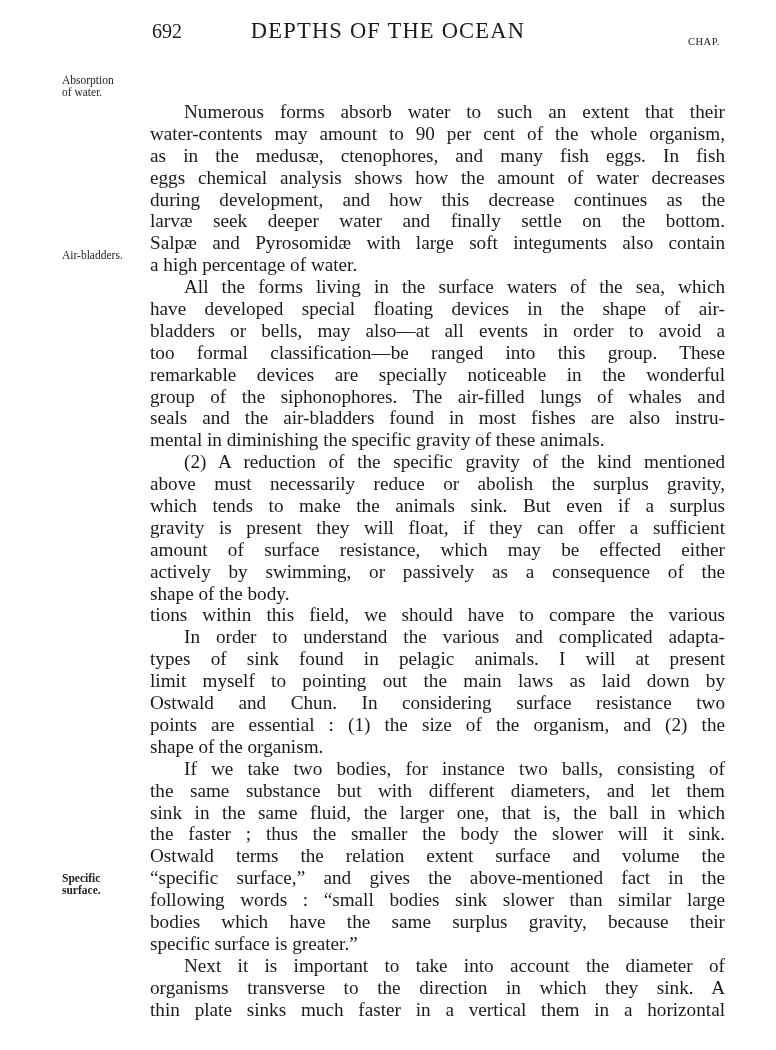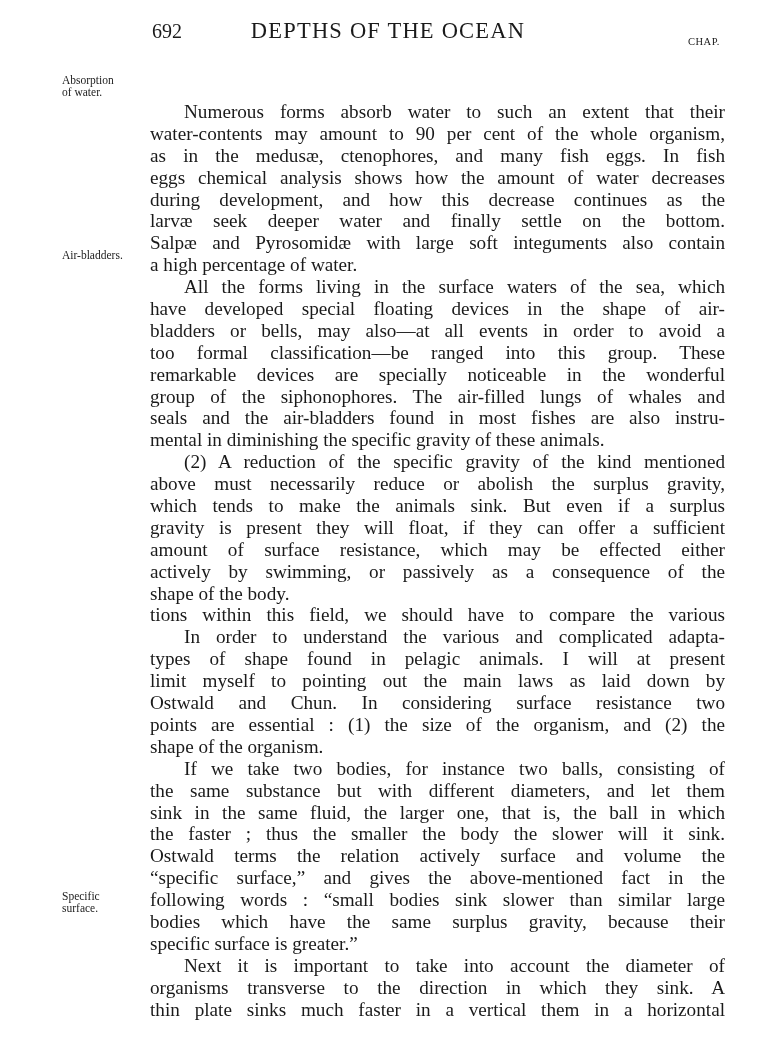--- a/index.html
+++ b/index.html
@@ -27,21 +27,21 @@
 </div>
 
 <div id="margins">
     <div class="margin-note" style="top: 74px;">
       <div>Absorption</div>
       <div>of water.</div>
     </div>
     <div class="margin-note" style="top: 249.2px;">
       <div>Air-bladders.</div>
     </div>
-    <div class="margin-note" style="top: 890px;">
+    <div class="margin-note" style="top: 872px; font-weight: bold;">
       <div>Specific</div>
       <div>surface.</div>
     </div>
   </div>
 <div class="body" id="body">
     <div>
       <div class="line indent">Numerous forms absorb water to such an extent that their</div>
       <div class="line">water-contents may amount to 90 per cent of the whole organism,</div>
       <div class="line">as in the medusæ, ctenophores, and many fish eggs.  In fish</div>
       <div class="line">eggs chemical analysis shows how the amount of water decreases</div>
@@ -65,32 +65,32 @@
       <div class="line">above must necessarily reduce or abolish the surplus gravity,</div>
       <div class="line">which tends to make the animals sink.  But even if a surplus</div>
       <div class="line">gravity is present they will float, if they can offer a sufficient</div>
       <div class="line">amount of surface resistance, which may be effected either</div>
       <div class="line">actively by swimming, or passively as a consequence of the</div>
       <div class="line last">shape of the body.</div>
     </div>
     <div>
       <div class="line">tions within this field, we should have to compare the various</div>
       <div class="line indent">In order to understand the various and complicated adapta-</div>
-      <div class="line">types of shape found in pelagic animals.  I will at present</div>
+      <div class="line">types of sink found in pelagic animals.  I will at present</div>
       <div class="line">limit myself to pointing out the main laws as laid down by</div>
       <div class="line">Ostwald and Chun.  In considering surface resistance two</div>
       <div class="line">points are essential : (1) the size of the organism, and (2) the</div>
       <div class="line last">shape of the organism.</div>
     </div>
     <div>
       <div class="line indent">If we take two bodies, for instance two balls, consisting of</div>
       <div class="line">the same substance but with different diameters, and let them</div>
       <div class="line">sink in the same fluid, the larger one, that is, the ball in which</div>
       <div class="line">the faster ; thus the smaller the body the slower will it sink.</div>
-      <div class="line">Ostwald terms the relation actively surface and volume the</div>
+      <div class="line">Ostwald terms the relation extent surface and volume the</div>
       <div class="line">“specific surface,” and gives the above-mentioned fact in the</div>
       <div class="line">following words : “small bodies sink slower than similar large</div>
       <div class="line">bodies which have the same surplus gravity, because their</div>
       <div class="line last">specific surface is greater.”</div>
     </div>
     <div>
       <div class="line indent">Next it is important to take into account the diameter of</div>
       <div class="line">organisms transverse to the direction in which they sink.  A</div>
       <div class="line">thin plate sinks much faster in a vertical them in a horizontal</div>
     </div>

